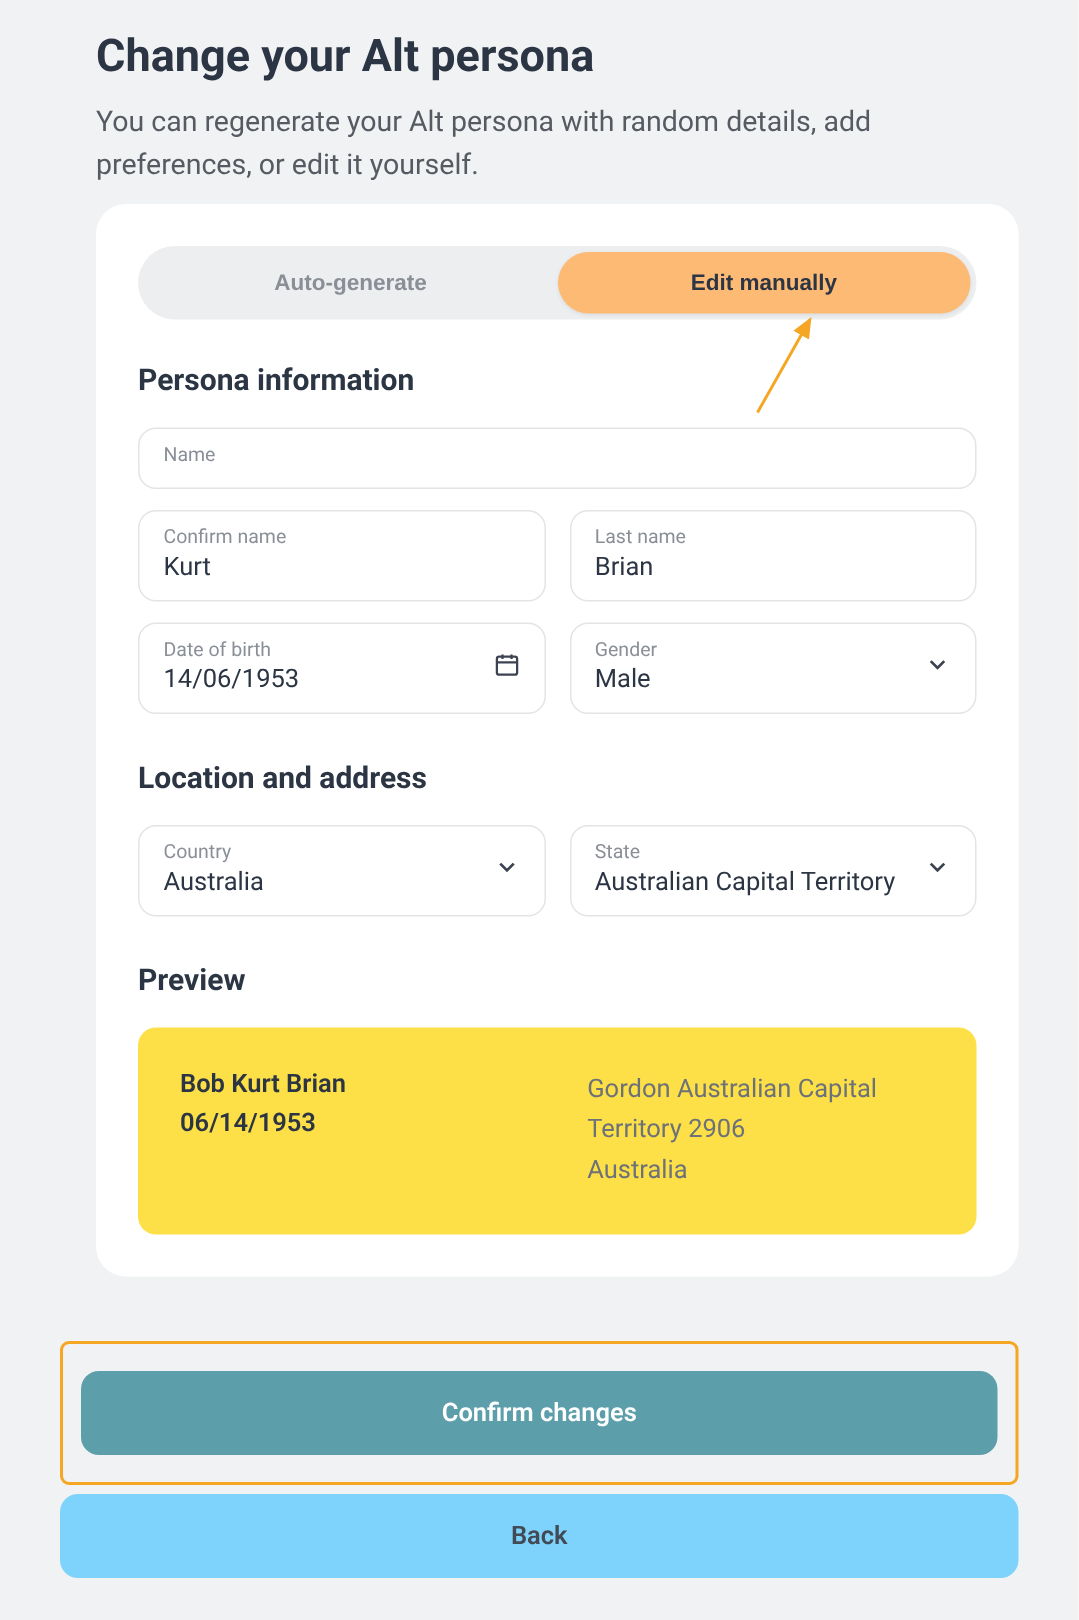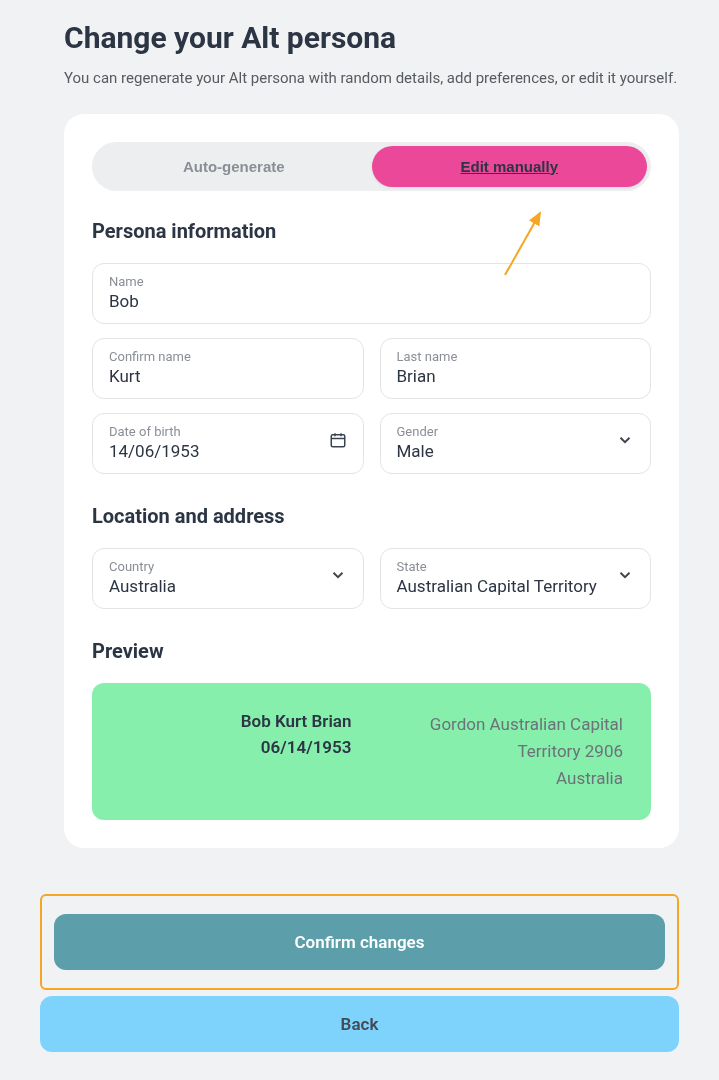--- a/index.html
+++ b/index.html
@@ -21,24 +21,24 @@
     }
     
     h1 {
       font-size: 30px;
       font-weight: 700;
       color: #2c3544;
       margin-bottom: 12px;
     }
     
     .subtitle {
-      font-size: 15px;
+      font-size: 19px;
       color: #565b63;
       line-height: 1.5;
-      margin-bottom: 24px;
+      margin-bottom: 12px;
     }
     
     .card {
       background: #ffffff;
       border-radius: 20px;
       padding: 28px;
       position: relative;
     }
     
     .tab-switcher {
@@ -57,24 +57,23 @@
       border-radius: 30px;
       font-size: 15px;
       font-weight: 600;
       cursor: pointer;
       color: #8a8f97;
       border: none;
       background: transparent;
     }
     
     .tab.active {
-      background: #ec4899;
+      background: #fdba74;
       color: #2c3544;
       box-shadow: 0 1px 3px rgba(0,0,0,0.08);
-      text-decoration: underline;
     }
     
     .arrow-annotation {
       position: absolute;
       top: 205px;
       left: 495px;
       pointer-events: none;
       z-index: 10;
     }
     
@@ -128,26 +127,25 @@
     .field-icon {
       color: #3c4350;
       flex-shrink: 0;
     }
     
     .section-gap {
       margin-top: 30px;
     }
     
     .preview-box {
-      background: #86efac;
+      background: #fde047;
       border-radius: 12px;
       padding: 28px;
       display: flex;
       gap: 40px;
-      text-align: right;
     }
     
     .preview-col {
       flex: 1;
     }
     
     .preview-name {
       font-size: 17px;
       font-weight: 600;
       color: #2c3544;
@@ -218,21 +216,20 @@
     <div class="tab-switcher">
       <button class="tab">Auto-generate</button>
       <button class="tab active">Edit manually</button>
     </div>
 
     <h2>Persona information</h2>
 
     <div class="field-row">
       <div class="field">
         <span class="field-label">Name</span>
-        <input class="field-value" value="Bob" style="">
       </div>
     </div>
 
     <div class="field-row">
       <div class="field">
         <span class="field-label">Confirm name</span>
         <input class="field-value" value="Kurt" style="">
       </div>
       <div class="field">
         <span class="field-label">Last name</span>

